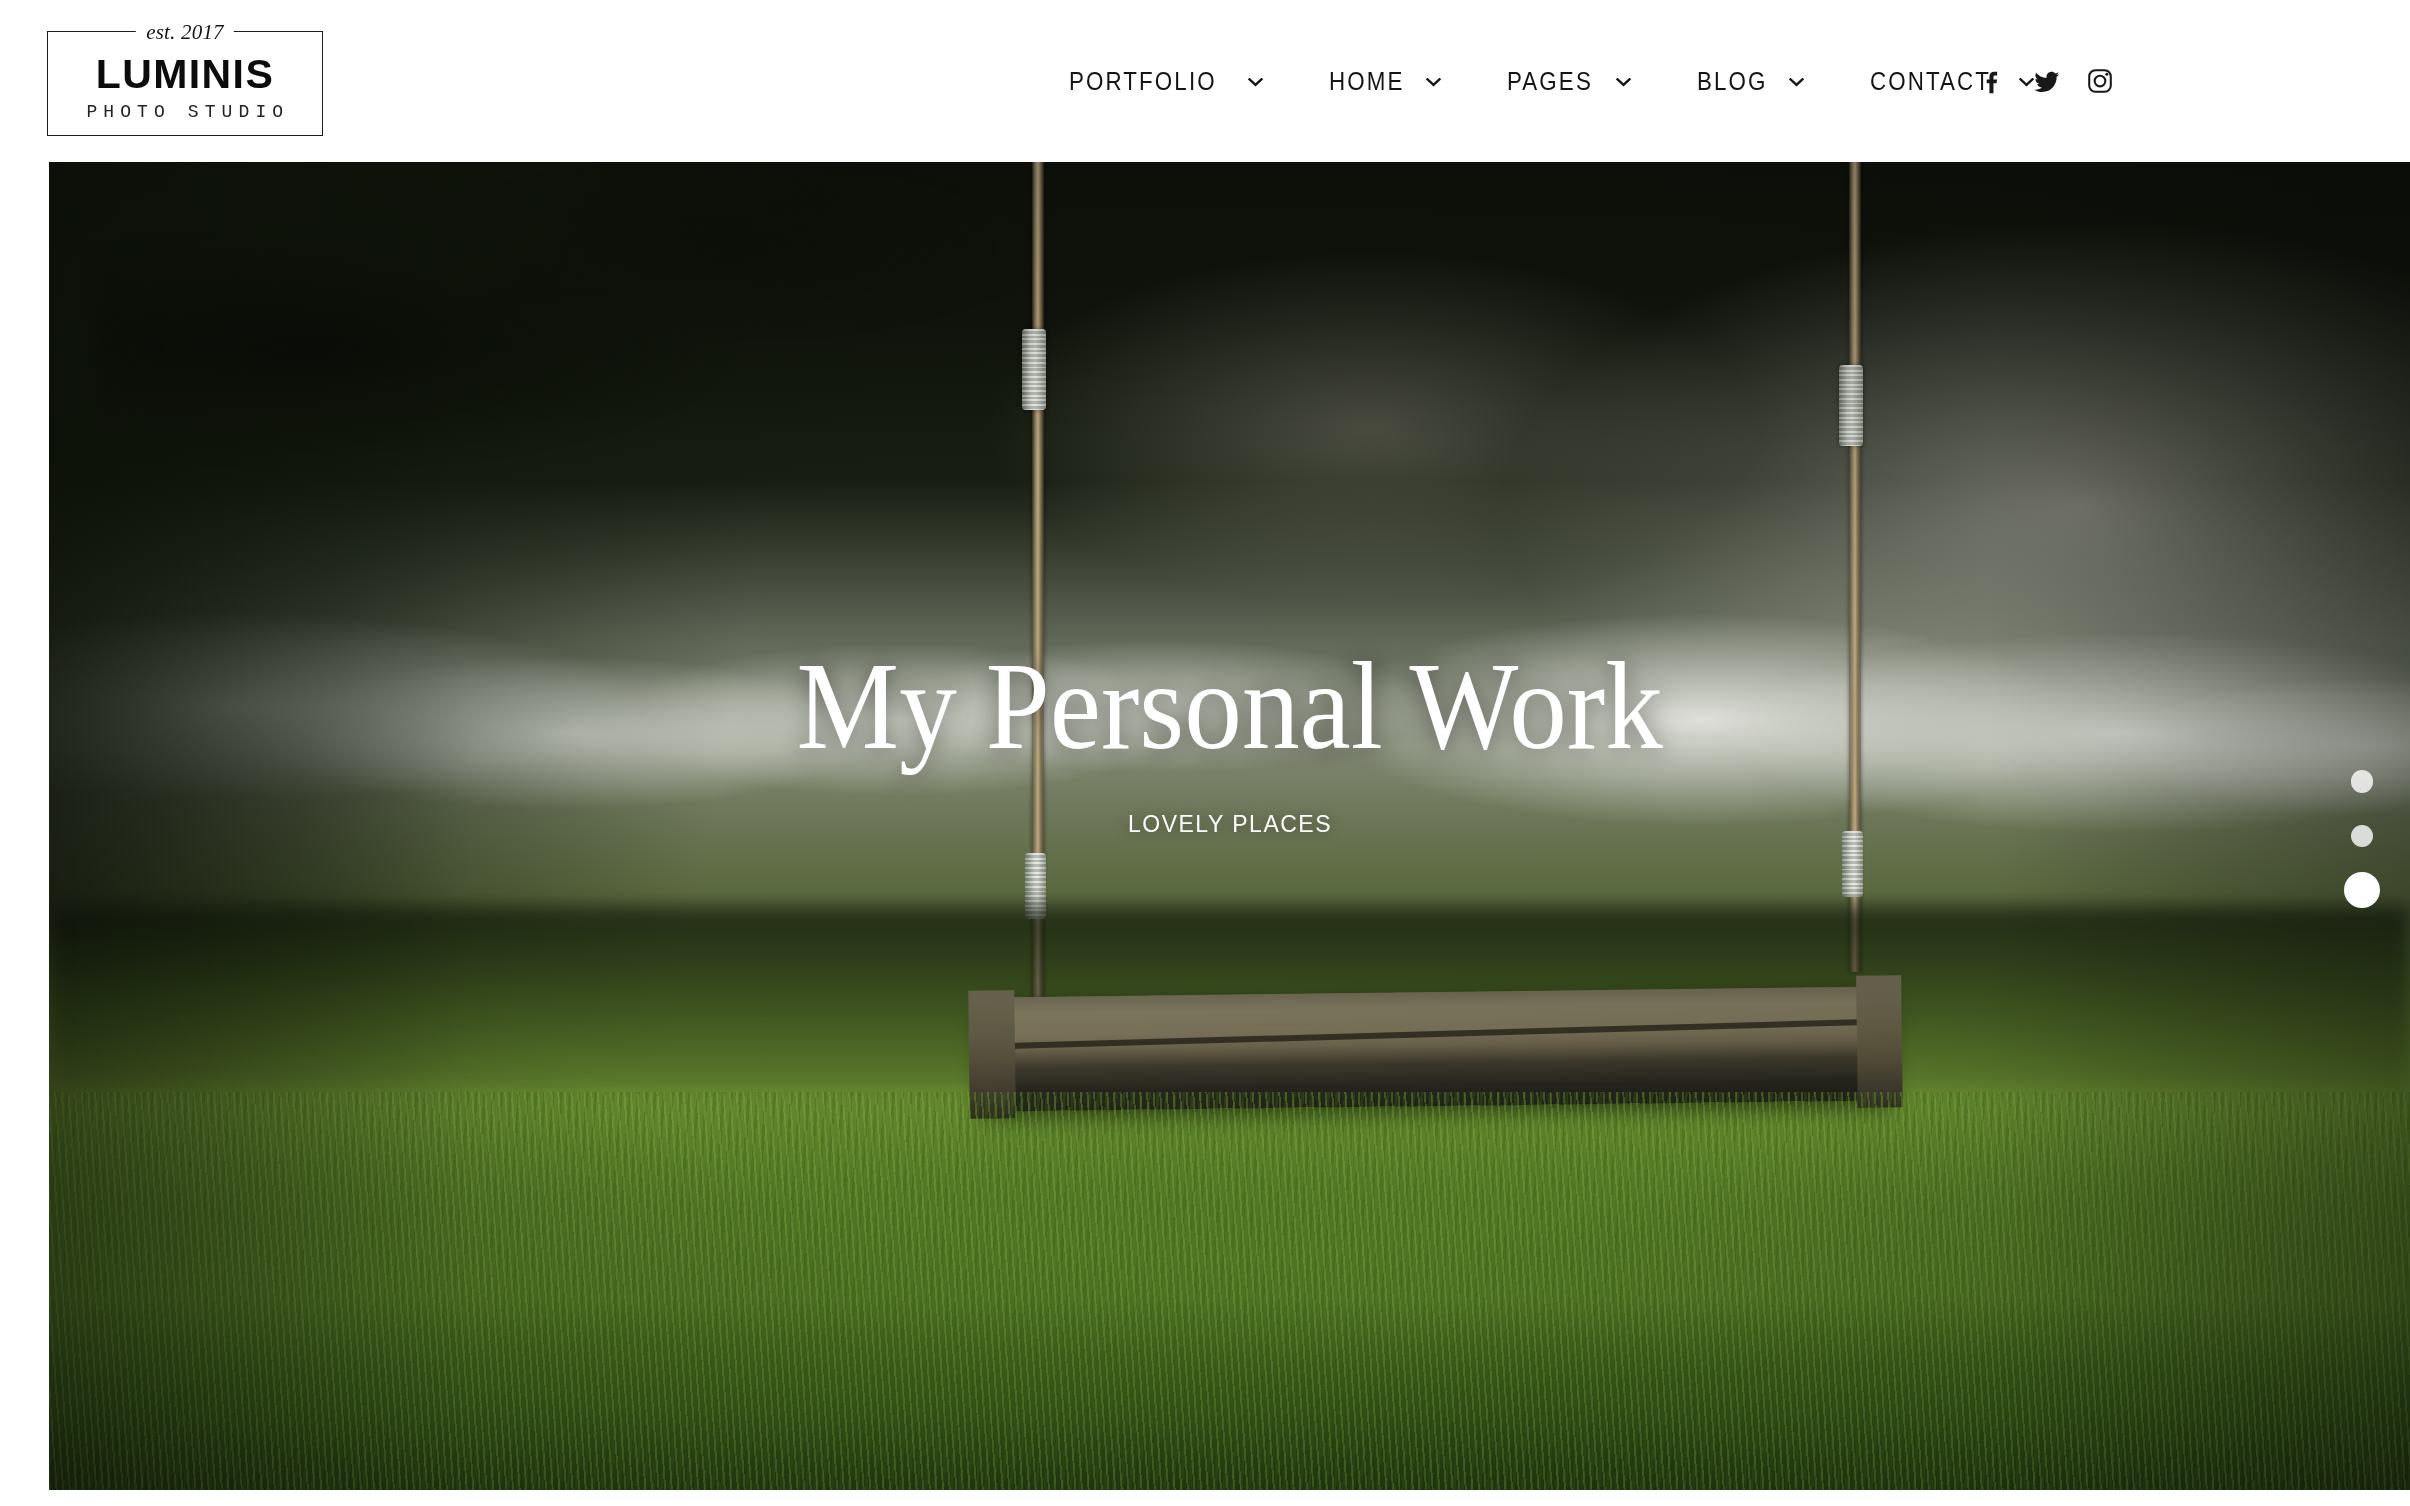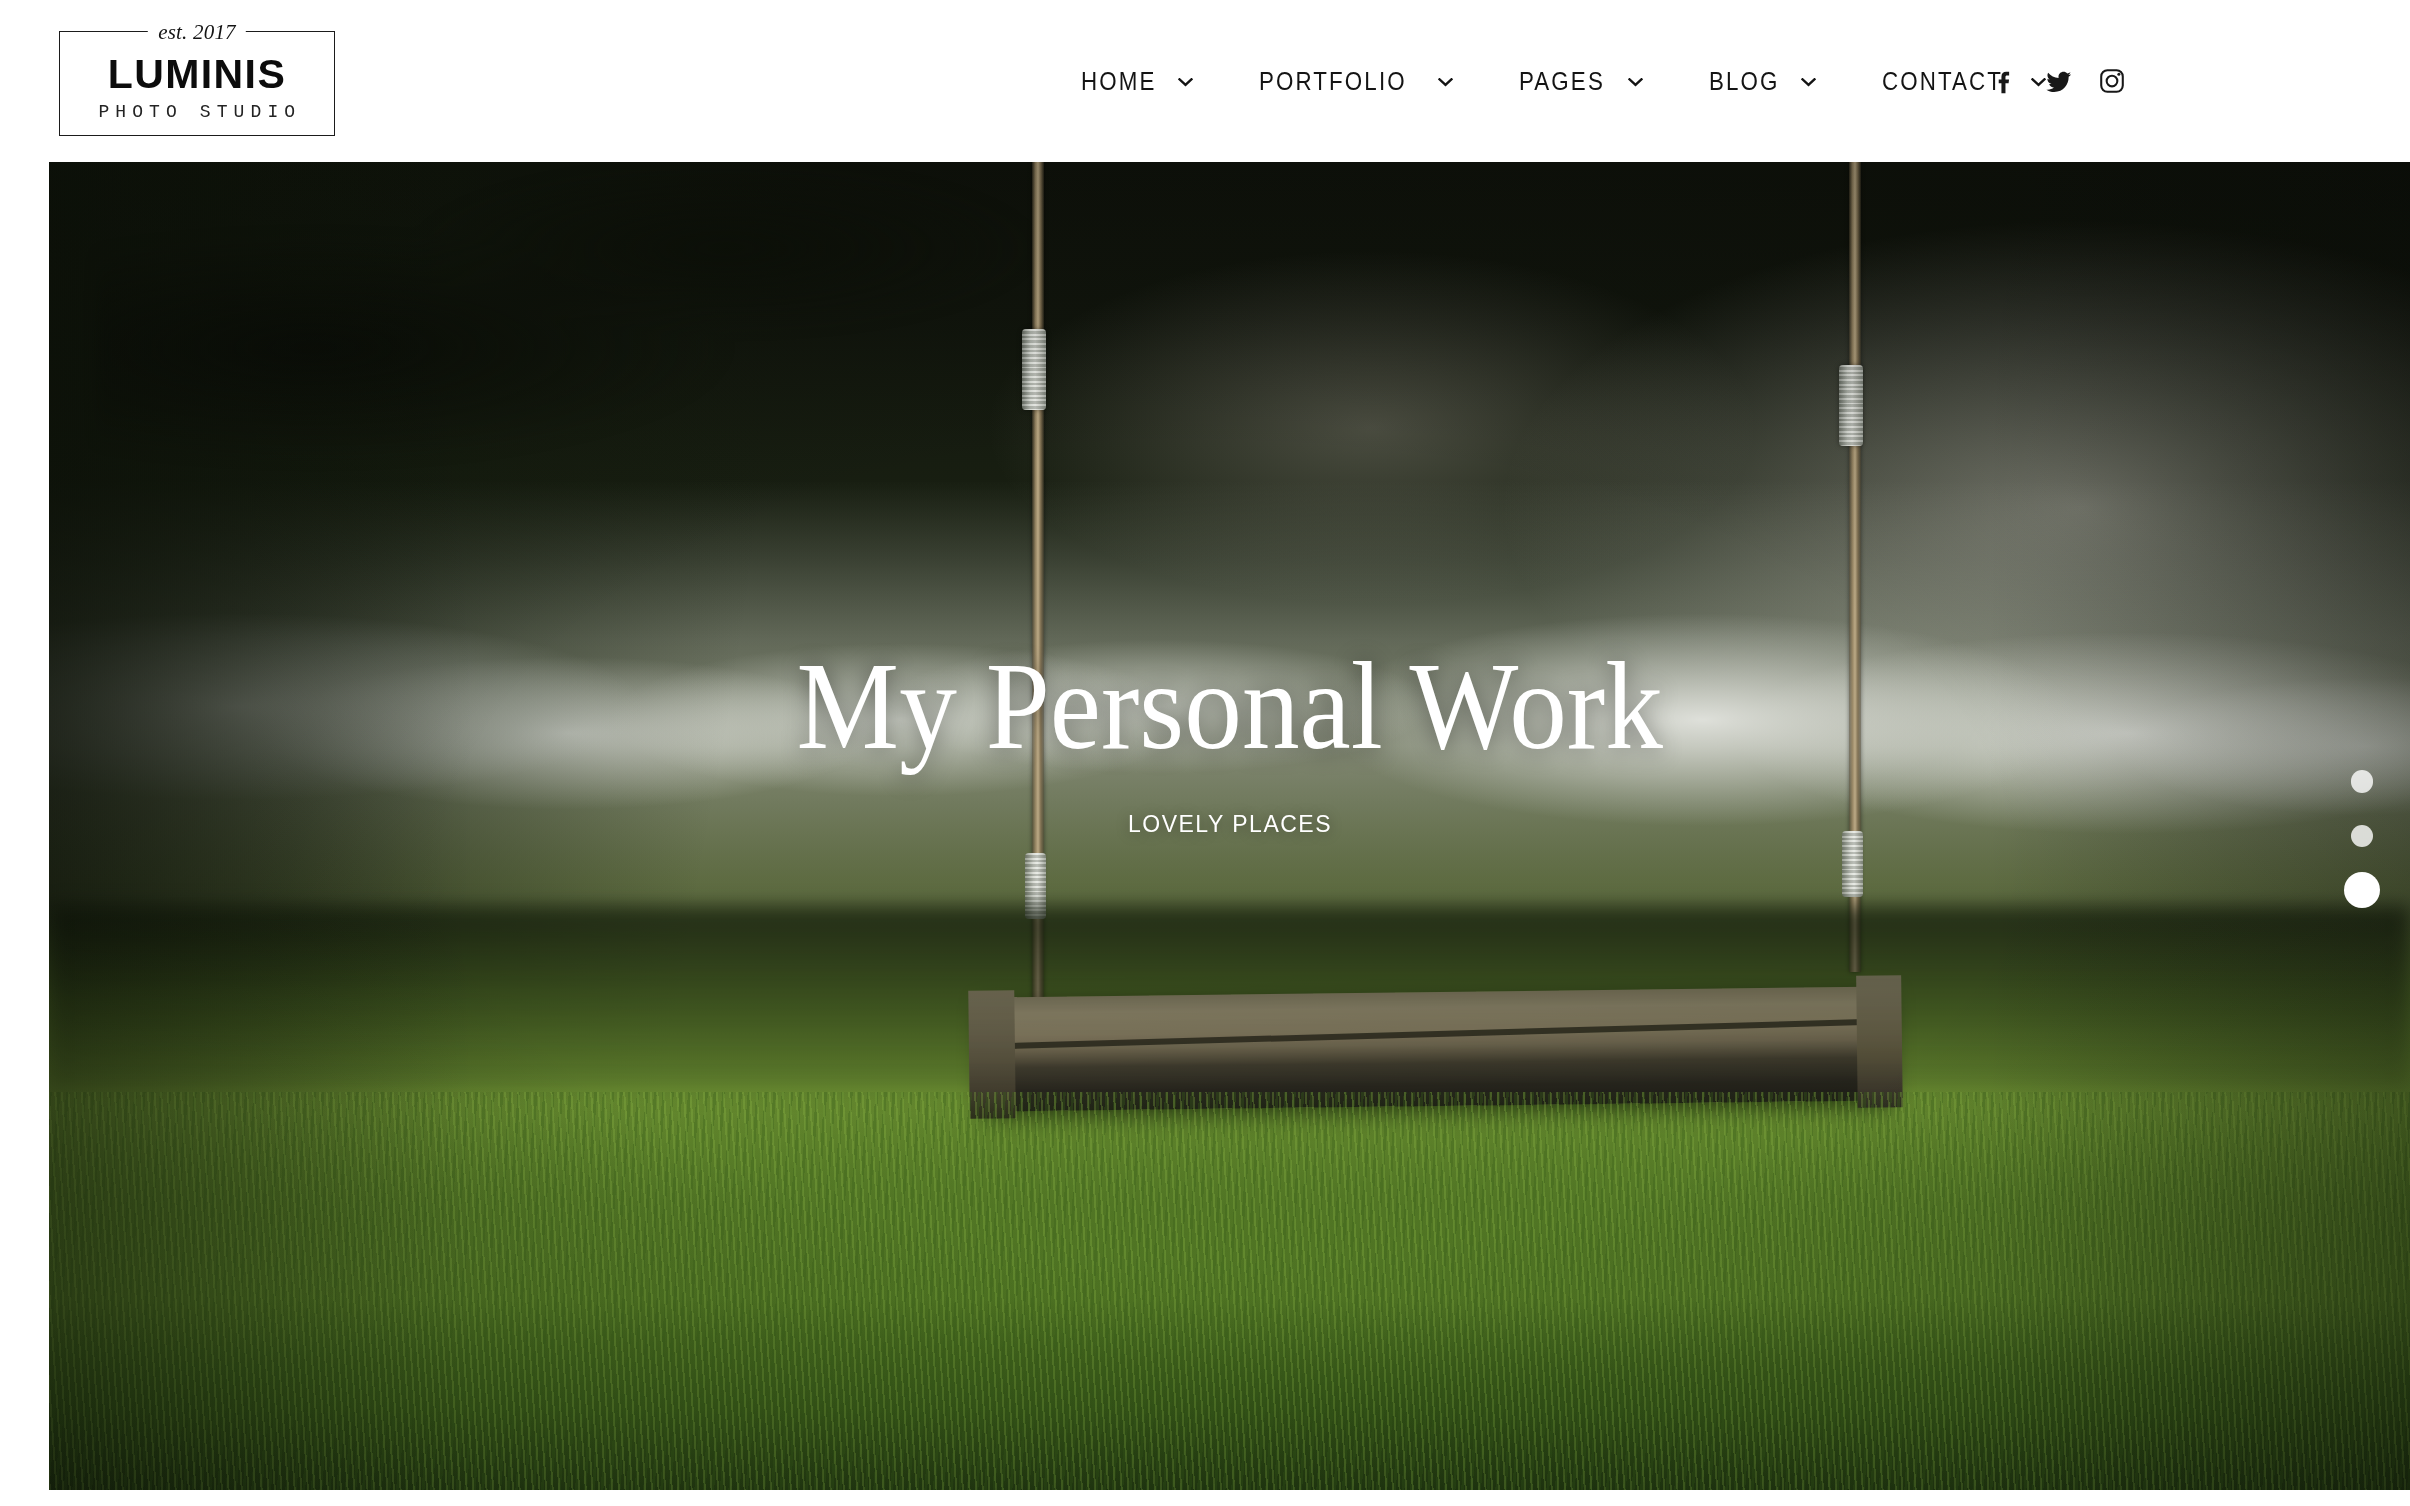--- a/index.html
+++ b/index.html
@@ -11,21 +11,20 @@
   }
 
   .page { position:relative; width:2411px; height:1507px; background:#fff; }
 
   
   .header {
     position:absolute; top:0; left:0;
     width:2147px; height:162px;
     background:#ffffff;
     z-index:20;
-    margin-left:12px;
   }
 
   .logo-box {
     position:absolute; left:47px; top:31px;
     width:276px; height:105px;
     border:1.9px solid #1b1b1b;
     background:#fff;
   }
   .logo-est {
     position:absolute; left:50%; top:-12.2px;
@@ -361,30 +360,30 @@
 
     <a class="logo-box" href="#">
       <span class="logo-est">est. 2017</span>
       <span class="logo-name">LUMINIS</span>
       <span class="logo-sub">PHOTO STUDIO</span>
     </a>
 
     <nav class="nav">
 
       <div class="nav-item">
-        <span class="nav-label">HOME</span>
+        <span class="nav-label">PORTFOLIO</span>
         <span class="chev">
           <svg viewBox="0 0 16 10" width="15" height="9.4">
               <path d="M1.6 1.4 L8 7.4 L14.4 1.4" stroke="#141414" stroke-width="2.6" fill="none" stroke-linecap="square"></path>
             </svg>
         </span>
       </div>
 
       <div class="nav-item">
-        <span class="nav-label">PORTFOLIO</span>
+        <span class="nav-label">HOME</span>
         <span class="chev">
           <svg viewBox="0 0 16 10" width="15" height="9.4">
               <path d="M1.6 1.4 L8 7.4 L14.4 1.4" stroke="#141414" stroke-width="2.6" fill="none" stroke-linecap="square"></path>
             </svg>
         </span>
       </div>
 
       <div class="nav-item">
         <span class="nav-label">PAGES</span>
         <span class="chev">

